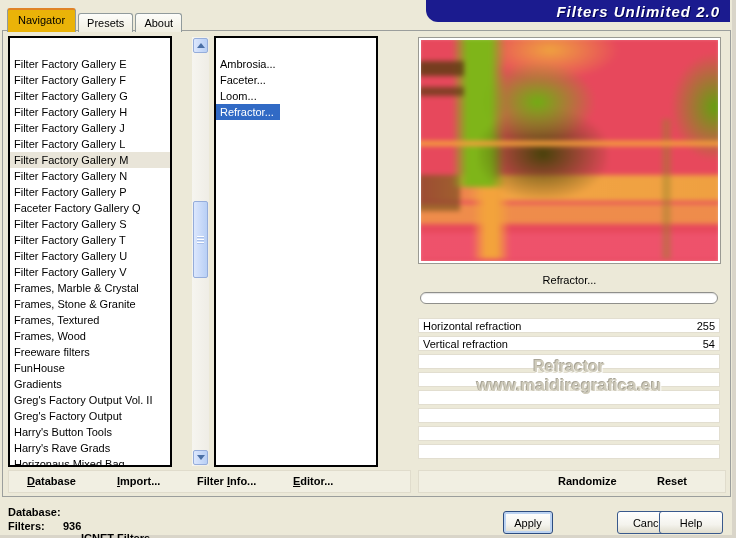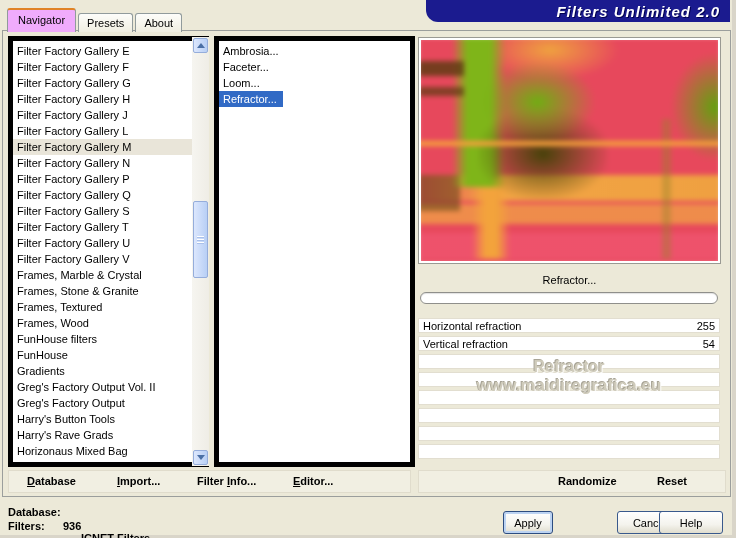--- a/index.html
+++ b/index.html
@@ -27,36 +27,36 @@
   
   .tabs { position:absolute; left:7px; top:8px; display:flex; align-items:flex-end; gap:2px; z-index:3; }
   .tab {
     height:19px; line-height:18px; padding:0 8px;
     background:linear-gradient(180deg,#FDFDFA,#F0EEE1);
     border:1px solid #919B9C; border-bottom:none;
     border-radius:3px 3px 0 0; cursor:default; white-space:nowrap;
   }
   .tab.selected {
     height:24px; line-height:21px; padding:0 10px;
-    background:#f0abfc;
+    background:#eab308;
     border-top:2px solid #E08326;
     position:relative; z-index:4;
   }
 
   
   .tab-panel {
     position:absolute; left:2px; top:30px; width:729px; height:467px;
     border:1px solid #9B9E9C; background:#ECE9D8;
   }
 
   
   .listbox {
-    position:absolute; top:36px; width:201px; height:431px;
-    background:#fff; border:5px solid #000000; overflow:hidden;
-    padding-top:2px;
+    position:absolute; top:36px; width:164px; height:431px;
+    background:#fff; border:2px solid #000000; overflow:hidden;
+    padding-top:18px;
   }
   .listbox.categories { left:8px; }
   .listbox.filters    { left:214px; }
   .list-item {
     height:16px; line-height:16px; padding:0 2px 0 4px;
     white-space:nowrap; overflow:hidden; cursor:default;
   }
   .categories .list-item { width:182px; }
   .categories .list-item.selected { background:#E9E5D9; }
   .filters .list-item.selected { background:#316AC5; color:#fff; width:-moz-fit-content; width:fit-content; padding-right:6px; }
@@ -196,39 +196,39 @@
       <div class="list-item">Filter Factory Gallery J</div>
 
       <div class="list-item">Filter Factory Gallery L</div>
 
       <div class="list-item selected">Filter Factory Gallery M</div>
 
       <div class="list-item">Filter Factory Gallery N</div>
 
       <div class="list-item">Filter Factory Gallery P</div>
 
-      <div class="list-item">Filter Factory Gallery Q</div>
+      <div class="list-item">Faceter Factory Gallery Q</div>
 
       <div class="list-item">Filter Factory Gallery S</div>
 
       <div class="list-item">Filter Factory Gallery T</div>
 
       <div class="list-item">Filter Factory Gallery U</div>
 
       <div class="list-item">Filter Factory Gallery V</div>
 
       <div class="list-item">Frames, Marble &amp; Crystal</div>
 
       <div class="list-item">Frames, Stone &amp; Granite</div>
 
       <div class="list-item">Frames, Textured</div>
 
       <div class="list-item">Frames, Wood</div>
 
-      <div class="list-item">FunHouse filters</div>
+      <div class="list-item">Freeware filters</div>
 
       <div class="list-item">FunHouse</div>
 
       <div class="list-item">Gradients</div>
 
       <div class="list-item">Greg's Factory Output Vol. II</div>
 
       <div class="list-item">Greg's Factory Output</div>
 
       <div class="list-item">Harry's Button Tools</div>

